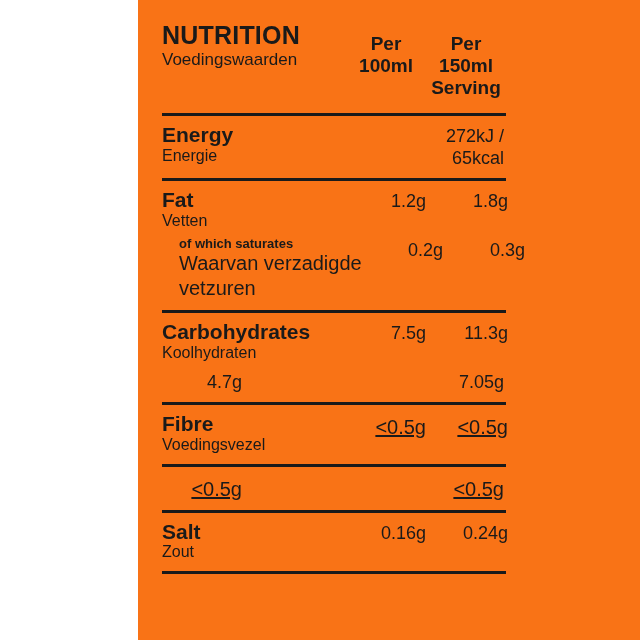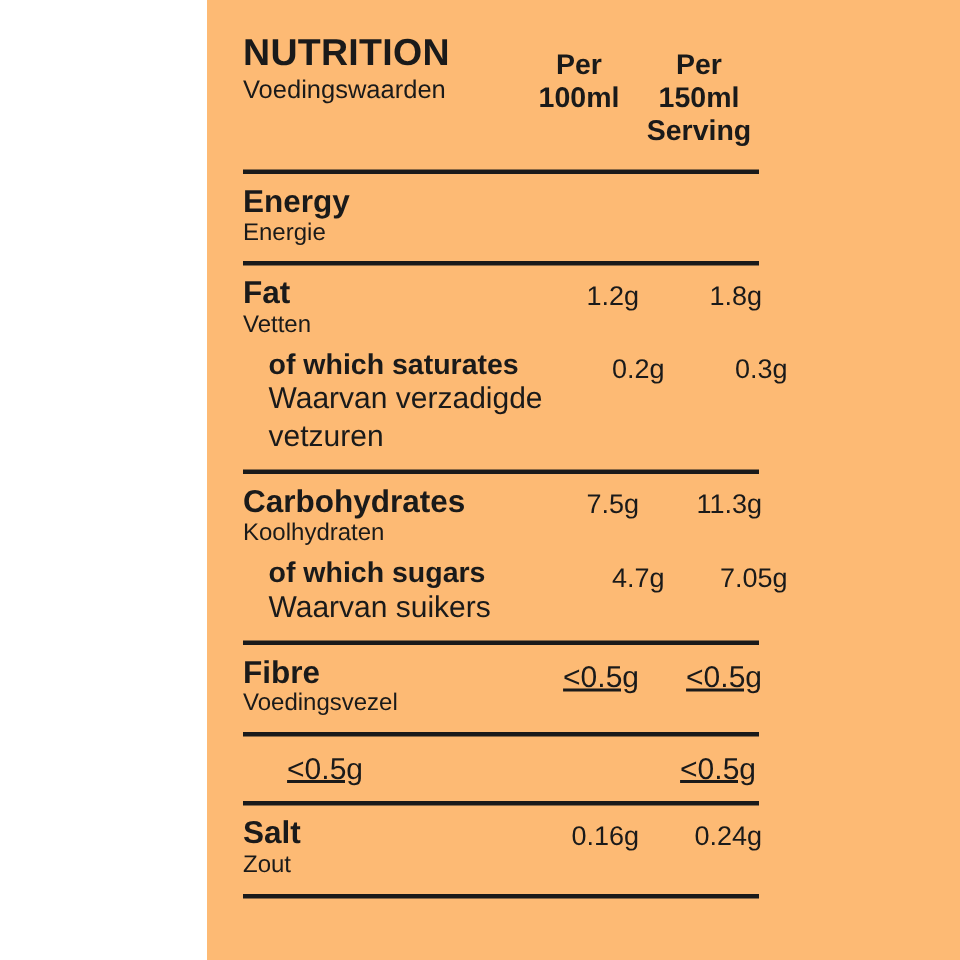--- a/index.html
+++ b/index.html
@@ -12,21 +12,21 @@
     height: 640px;
     font-family: "Liberation Sans", sans-serif;
     overflow: hidden;
   }
   .panel {
     position: absolute;
     left: 138px;
     top: 0px;
     width: 502px;
     height: 640px;
-    background: #fdba74;
+    background: #f97316;
     box-sizing: border-box;
   }
   .table {
     position: absolute;
     left: 24px;
     top: 22px;
     width: 344px;
     color: #1a1a1a;
   }
   .row {
@@ -103,21 +103,21 @@
     line-height: 1.2;
     padding-top: 3px;
   }
   .val .line2 {
     display: block;
   }
   .indent {
     padding-left: 17px;
   }
   .sub-name-en {
-    font-size: 19px;
+    font-size: 13px;
     font-weight: bold;
     line-height: 1.12;
   }
   .sub-name-nl {
     font-size: 20px;
     font-weight: normal;
     line-height: 1.25;
   }
   .val-small {
     font-size: 20px;
@@ -146,20 +146,24 @@
       </div>
     </div>
 
     <div class="rule"></div>
 
     <div class="block">
       <div class="row">
         <div class="col-label">
           <div class="name-en">Energy</div>
           <div class="name-nl">Energie</div>
+        </div>
+        <div class="col-val val">
+          <span>272kJ /</span>
+          <span class="line2">65kcal</span>
         </div>
       </div>
     </div>
 
     <div class="rule"></div>
 
     <div class="block">
       <div class="row">
         <div class="col-label">
           <div class="name-en">Fat</div>
@@ -184,24 +188,20 @@
     <div class="block">
       <div class="row">
         <div class="col-label">
           <div class="name-en">Carbohydrates</div>
           <div class="name-nl">Koolhydraten</div>
         </div>
         <div class="col-val val">7.5g</div>
         <div class="col-val val">11.3g</div>
       </div>
       <div class="row" style="margin-top:6px;">
-        <div class="col-label indent">
-          <div class="sub-name-en">of which sugars</div>
-          <div class="sub-name-nl">Waarvan suikers</div>
-        </div>
         <div class="col-val val">4.7g</div>
         <div class="col-val val">7.05g</div>
       </div>
     </div>
 
     <div class="rule"></div>
 
     <div class="block">
       <div class="row">
         <div class="col-label">

